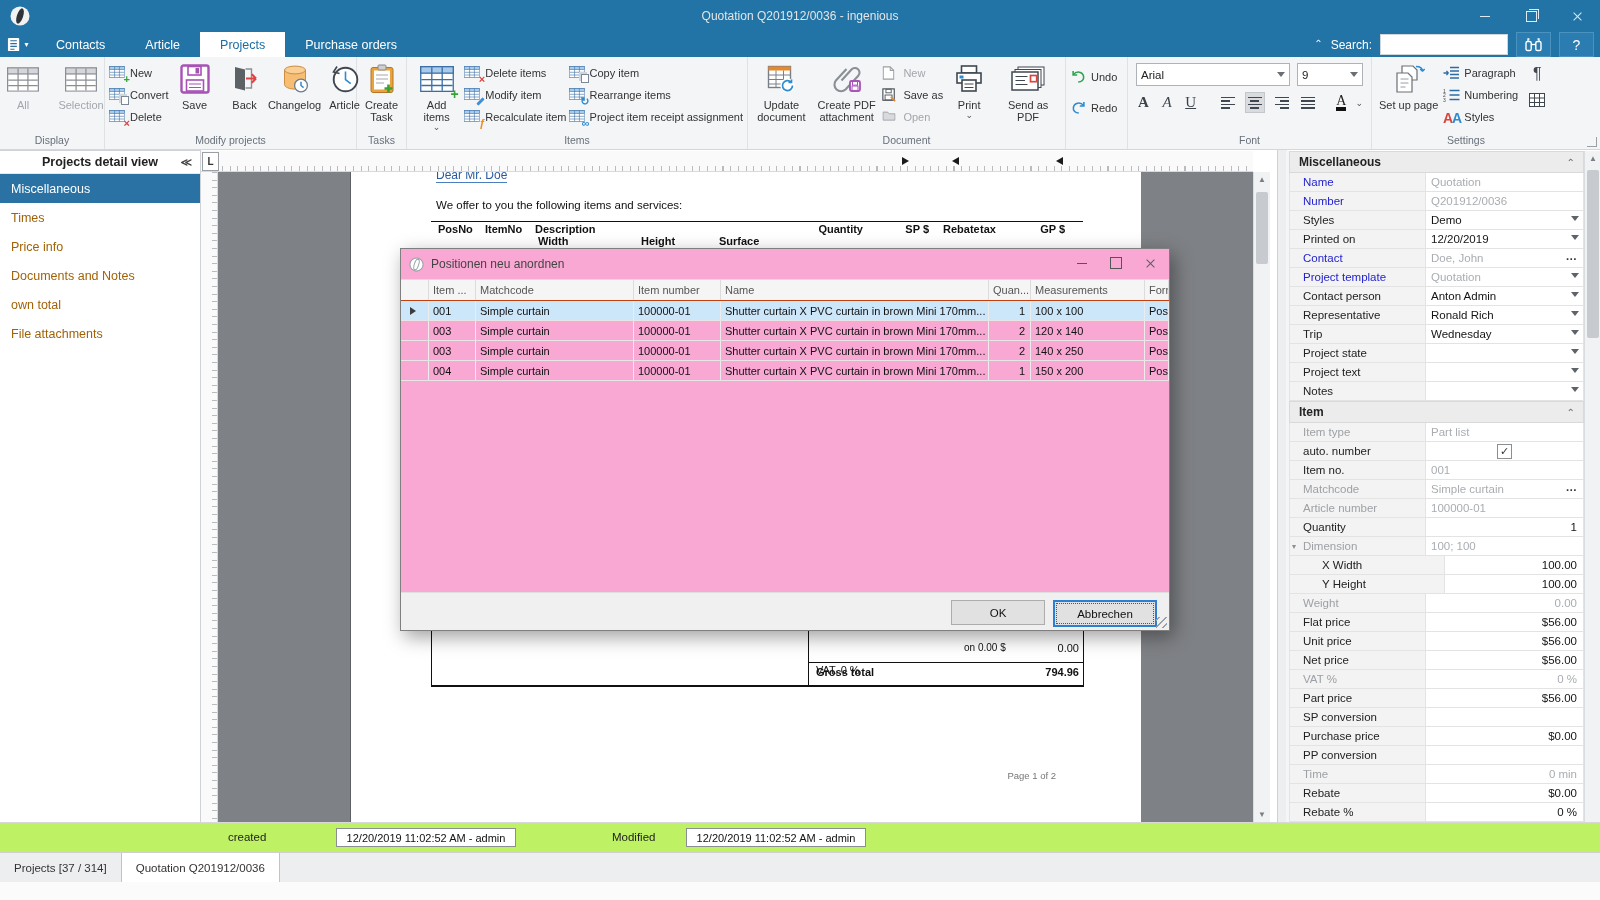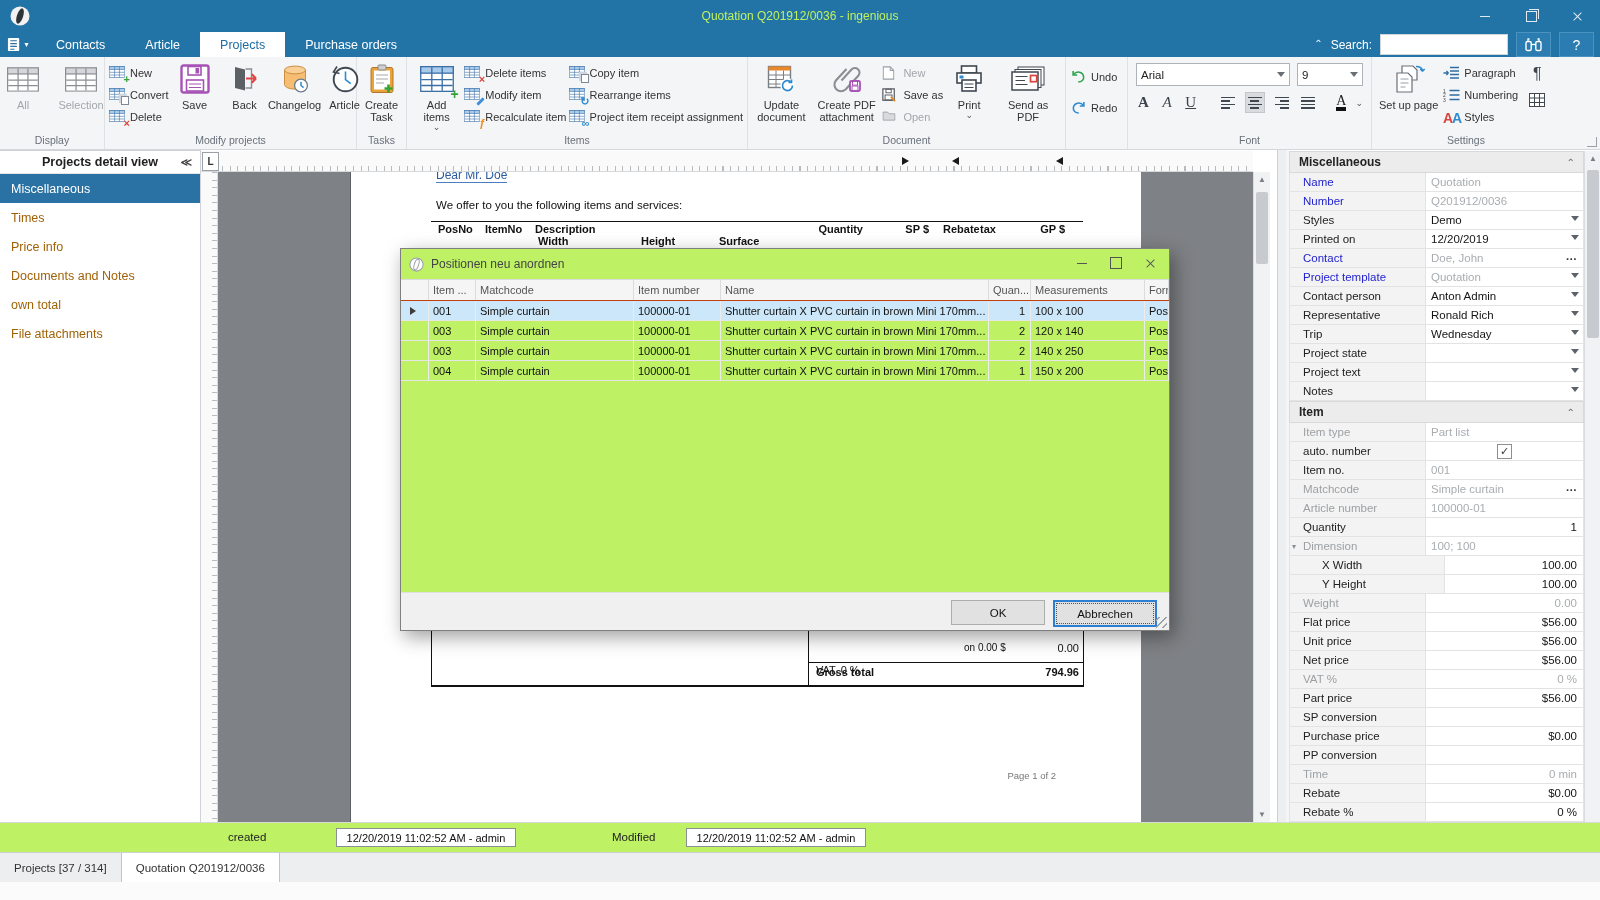--- a/index.html
+++ b/index.html
@@ -1,20 +1,20 @@
 <!DOCTYPE html>
 <html><head>
 <meta charset="utf-8">
 <style>
   html,body{margin:0;padding:0}
   body{width:1600px;height:900px;position:relative;overflow:hidden;
        font-family:"Liberation Sans",sans-serif;background:#fff;color:#222;font-size:12px}
   .abs{position:absolute}
   
-  .titlebar{left:0;top:0;width:1600px;height:32px;background:#2273a6;color:#bef264;display:flex;align-items:center}
+  .titlebar{left:0;top:0;width:1600px;height:32px;background:#2273a6;color:#e5e5e5;display:flex;align-items:center}
   .titlebar .title{position:absolute;left:0;right:0;text-align:center;font-size:12px}
   .winbtns{position:absolute;right:0;top:0;height:32px;display:flex}
   .winbtn{width:46px;height:32px;display:flex;align-items:center;justify-content:center;color:#dfeaf2}
   .glyph-min{width:10px;height:1px;background:#dfeaf2}
   .glyph-restore{width:9px;height:9px;border:1px solid #dfeaf2;position:relative}
   .glyph-restore:before{content:"";position:absolute;left:2px;top:-3px;width:9px;height:9px;border:1px solid #dfeaf2;border-left:none;border-bottom:none}
   .glyph-close{position:relative;width:11px;height:11px}
   .glyph-close:before,.glyph-close:after{content:"";position:absolute;left:5px;top:0;width:1px;height:11px;background:#dfeaf2}
   .glyph-close:before{transform:rotate(45deg)}.glyph-close:after{transform:rotate(-45deg)}
   .applogo{width:20px;height:20px;margin-left:10px}
@@ -84,21 +84,21 @@
   .h1line{position:absolute;top:49px;left:80px;width:652px;border-top:1.5px solid #111}
   .dh{position:absolute;font-weight:bold;font-size:11px;color:#111;white-space:nowrap}
   .totline{position:absolute;background:#111}
   .tot{position:absolute;font-size:11px;color:#111;white-space:nowrap}
   .fcol{position:absolute;top:548px;font-size:8.5px;color:#8a8f94;line-height:11px}
   .pageind{position:absolute;top:598px;left:600px;width:105px;text-align:right;font-size:9.5px;color:#777}
   .vscroll{left:1253px;top:172px;width:16px;height:650px;background:#f1f2f3;border-left:1px solid #dadde0}
   .vscroll .arr{position:absolute;left:0;width:16px;height:15px;color:#7a7f85;font-size:8px;display:flex;align-items:center;justify-content:center}
   .vthumb{position:absolute;left:2px;top:20px;width:12px;height:72px;background:#c7cace;border-radius:2px}
   
-  .dialog{left:400px;top:248px;width:770px;height:383px;background:#bef264;border:1px solid #7f7f7f;box-shadow:4px 6px 18px rgba(0,0,0,.38);z-index:60;box-sizing:border-box}
+  .dialog{left:400px;top:248px;width:770px;height:383px;background:#f9a8d4;border:1px solid #7f7f7f;box-shadow:4px 6px 18px rgba(0,0,0,.38);z-index:60;box-sizing:border-box}
   .dlg-title{height:30px;display:flex;align-items:center;padding-left:8px;gap:7px;font-size:12px;color:#444}
   .dlg-ctrls{position:absolute;right:2px;top:0;display:flex}
   .dlg-ctrl{width:34px;height:28px;display:flex;align-items:center;justify-content:center;color:#555}
   .dgrid{display:grid;grid-template-columns:28px 47px 158px 87px 268px 42px 114px 1fr;box-sizing:border-box}
   .dgrid.dhead{height:22px;background:#f5f5f5;border-top:1px solid #dcdcdc;border-bottom:1px solid #c2410c;color:#555;font-size:11px}
   .dgrid.dhead>div{display:flex;align-items:center;padding-left:4px;border-right:1px solid #dcdcdc;overflow:hidden;white-space:nowrap}
   .drow{height:20px;font-size:11px;color:#111;border-bottom:1px solid #e6e6e6}
   .drow>div{display:flex;align-items:center;padding-left:4px;border-right:1px solid #ececec;overflow:hidden;white-space:nowrap}
   .drow.selected{background:#cde7fa}
   .drow .qty{justify-content:flex-end;padding-right:5px}

